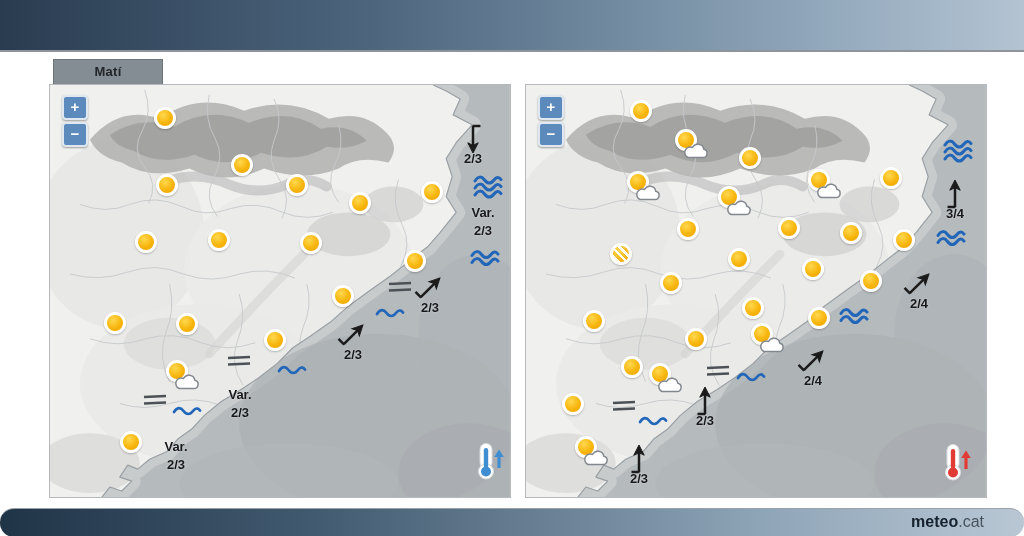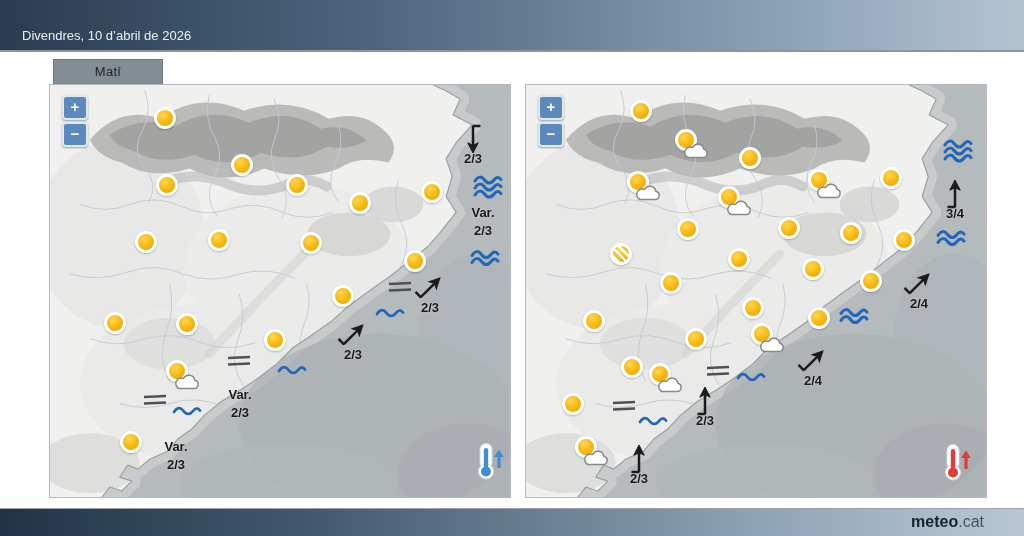--- a/index.html
+++ b/index.html
@@ -12,30 +12,31 @@
     position:absolute;left:0;top:0;width:1024px;height:50px;
     background:linear-gradient(90deg,#2a3c50 0%,#4b647c 35%,#8ea5b9 78%,#b3c3d2 100%);
     border-bottom:2px solid #8e949a;color:#fff;
   }
   .header .title{position:absolute;left:22px;top:5px;font-size:18px;font-weight:bold;letter-spacing:.2px}
   .header .subtitle{position:absolute;left:22px;top:28px;font-size:13px;color:#eaf0f5}
   .footer{
     position:absolute;left:0;top:508px;width:1024px;height:28px;
     background:linear-gradient(90deg,#203447 0%,#41596f 30%,#8fa5b8 75%,#b9c7d4 100%);
     border-top:1px solid #9aa1a7;
+    border-radius:14px;
   }
   .brand{position:absolute;right:40px;top:4px;font-size:16px;color:#1d2936}
   .brand b{font-weight:bold;color:#16222e}
   .brand span{color:#47525d}
   
   .panel{position:absolute;top:84px;width:462px;height:414px}
   .tab{
     position:absolute;top:-25px;left:4px;width:110px;height:25px;
     background:#848d94;border:1px solid #6d767d;border-bottom:none;box-sizing:border-box;
-    color:#22262a;font-weight:normal;font-size:13px;text-align:center;line-height:23px;letter-spacing:.3px;
+    color:#22262a;font-weight:bold;font-size:13px;text-align:center;line-height:23px;letter-spacing:.3px;
   }
   .map{
     position:absolute;left:0;top:0;width:462px;height:414px;
     border:1px solid #b5b9bc;box-sizing:border-box;overflow:hidden;background:#f0f0ef;
   }
   svg.base{position:absolute;left:0;top:0;width:460px;height:412px}
   
   .zoomctl{position:absolute;left:12px;top:10px;width:24px;z-index:30}
   .zbtn{
     width:22px;height:21px;margin-bottom:2px;border-radius:4px;
@@ -59,21 +60,20 @@
   .suncloud .sun{position:absolute;left:1px;top:0}
   .suncloud svg{position:absolute;left:8px;top:13px}
   .wind{display:flex;flex-direction:column;align-items:center;width:46px;transform:translate(-50%,-17px)}
   .wlabel{font-weight:bold;font-size:13px;color:#17181a;margin-top:-5px;white-space:nowrap;text-shadow:0 0 2px rgba(255,255,255,.5)}
   .vartext{font-weight:bold;font-size:13px;color:#17181a;text-align:center;line-height:18px;white-space:nowrap;text-shadow:0 0 2px rgba(255,255,255,.5)}
 </style>
 </head>
 <body>
 
 <div class="header">
-  <div class="subtitle">Divendres, 10 d’abril de 2026</div>
 </div>
 
 <div class="panel" style="left:49px">
   <div class="tab">Matí</div>
   <div class="map" id="map-0">
       <svg class="base" viewBox="0 0 462 414">
         <defs>
           <clipPath id="seaclip0">
             <path d="M385,0 L398,6 L412,14 L405,30 L424,40 L408,58 L398,74 L404,92 L398,112 L408,128 L392,148 L380,162 L362,176 L342,192 L322,206 L300,222 L282,238 L262,252 L244,264 L228,280 L210,294 L192,306 L172,318 L155,332 L142,346 L128,356 L118,368 L100,376 L88,386 L78,382 L70,394 L82,398 L72,408 L60,404 L52,414 L462,414 L462,0 Z"></path>
           </clipPath>

